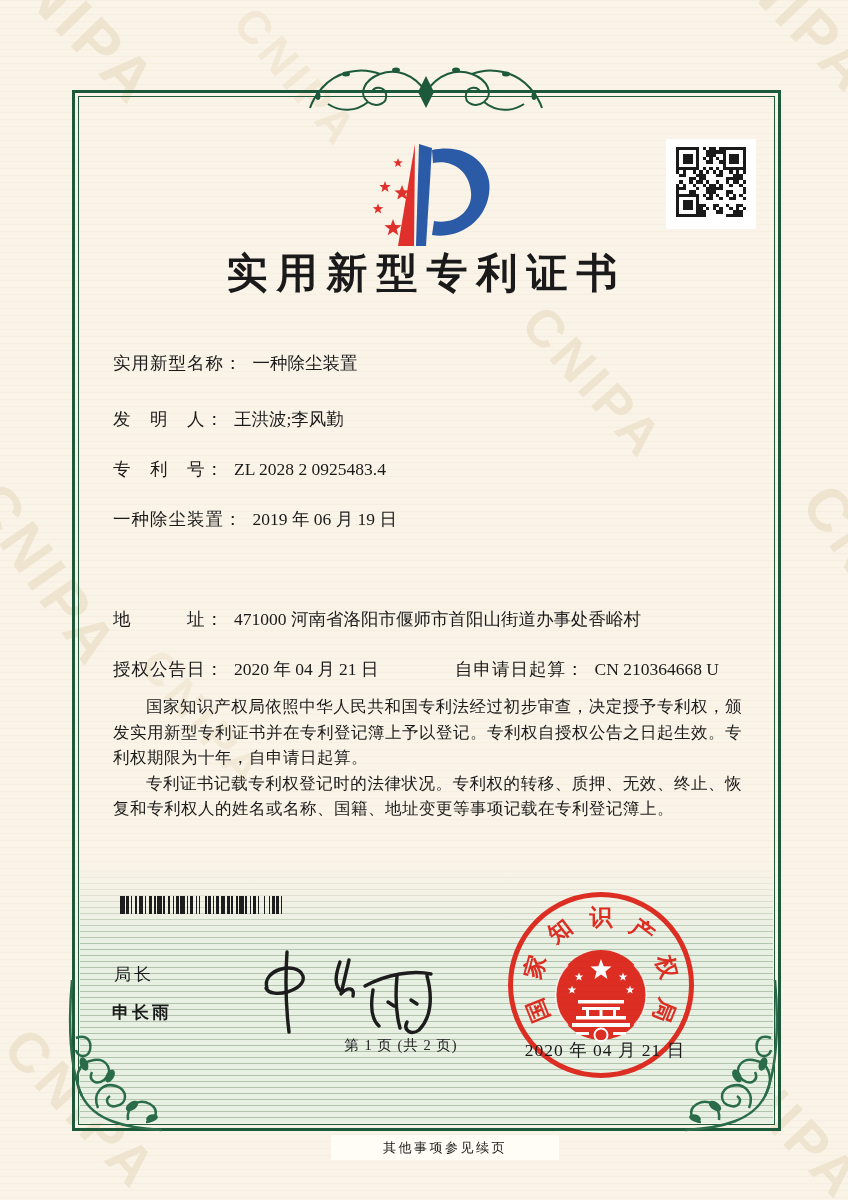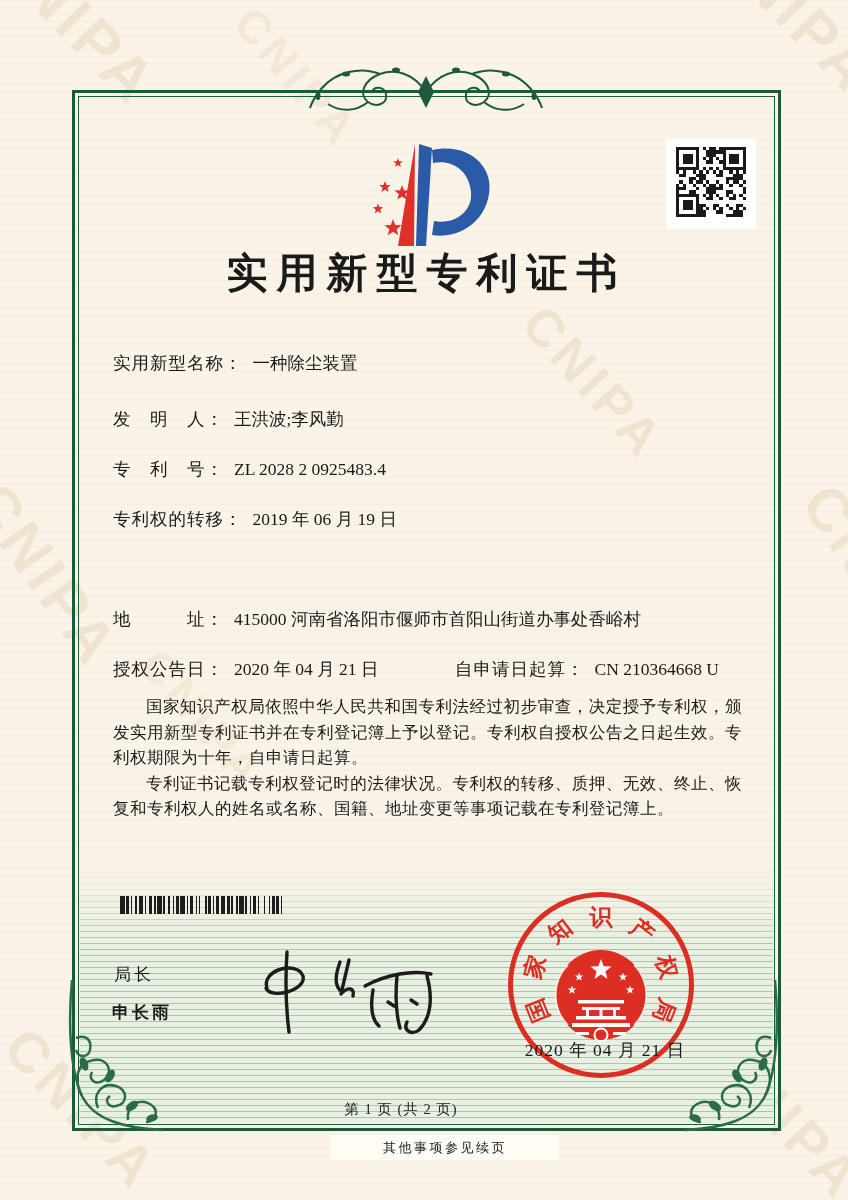--- a/index.html
+++ b/index.html
@@ -67,21 +67,21 @@
       font-family:"Liberation Sans","DejaVu Sans",sans-serif;font-size:17px;letter-spacing:3px;font-weight:500;}
   .signer-name{position:absolute;left:112px;top:1001px;z-index:5;
       font-family:"Liberation Sans","DejaVu Sans",sans-serif;font-size:17px;letter-spacing:3px;font-weight:700;}
   .signature{position:absolute;left:245px;top:942px;z-index:5;}
   .seal{position:absolute;left:508px;top:892px;width:186px;height:186px;z-index:4;
         border:5px solid var(--seal-red);border-radius:50%;opacity:.95;box-sizing:border-box;}
   .seal-char{position:absolute;left:50%;top:50%;font-size:23px;font-weight:bold;color:var(--seal-red);}
   .emblem{position:absolute;left:33px;top:43px;}
   .seal-date{position:absolute;left:515px;top:1038px;width:180px;z-index:6;text-align:center;
              font-size:17.5px;letter-spacing:1px;}
-  .page-info{position:absolute;left:261px;top:1100px;width:280px;z-index:5;text-align:center;
+  .page-info{position:absolute;left:261px;top:1036px;width:280px;z-index:5;text-align:center;
              font-size:14.5px;letter-spacing:1px;color:#222;}
   .note-box{position:absolute;left:331px;top:1135px;width:228px;height:25px;z-index:4;background:#fffdf6;
             display:flex;align-items:center;justify-content:center;font-size:13px;letter-spacing:2.5px;}
 </style>
 </head>
 <body>
 
 <div class="page">
 
   <div class="paper-texture"></div>
@@ -407,24 +407,24 @@
   <div class="field-row row-0">
     <span class="field-label">实用新型名称：</span><span>一种除尘装置</span>
   </div>
   <div class="field-row row-1">
     <span class="field-label">发　明　人：</span><span>王洪波;李风勤</span>
   </div>
   <div class="field-row row-2">
     <span class="field-label">专　利　号：</span><span>ZL 2028 2 0925483.4</span>
   </div>
   <div class="field-row row-3">
-    <span class="field-label">专利权的转移：</span><span>2019 年 06 月 19 日</span>
+    <span class="field-label">一种除尘装置：</span><span>2019 年 06 月 19 日</span>
   </div>
   <div class="field-row row-5">
-    <span class="field-label">地　　　址：</span><span>415000 河南省洛阳市偃师市首阳山街道办事处香峪村</span>
+    <span class="field-label">地　　　址：</span><span>471000 河南省洛阳市偃师市首阳山街道办事处香峪村</span>
   </div>
   <div class="field-row row-grant">
     <span class="field-label">授权公告日：</span><span>2020 年 04 月 21 日</span>
     <span class="grant-right">
       <span class="field-label">自申请日起算：</span><span>CN 210364668 U</span>
     </span>
   </div>
 
   <div class="body-text">
     <p>国家知识产权局依照中华人民共和国专利法经过初步审查，决定授予专利权，颁发实用新型专利证书并在专利登记簿上予以登记。专利权自授权公告之日起生效。专利权期限为十年，自申请日起算。</p>

